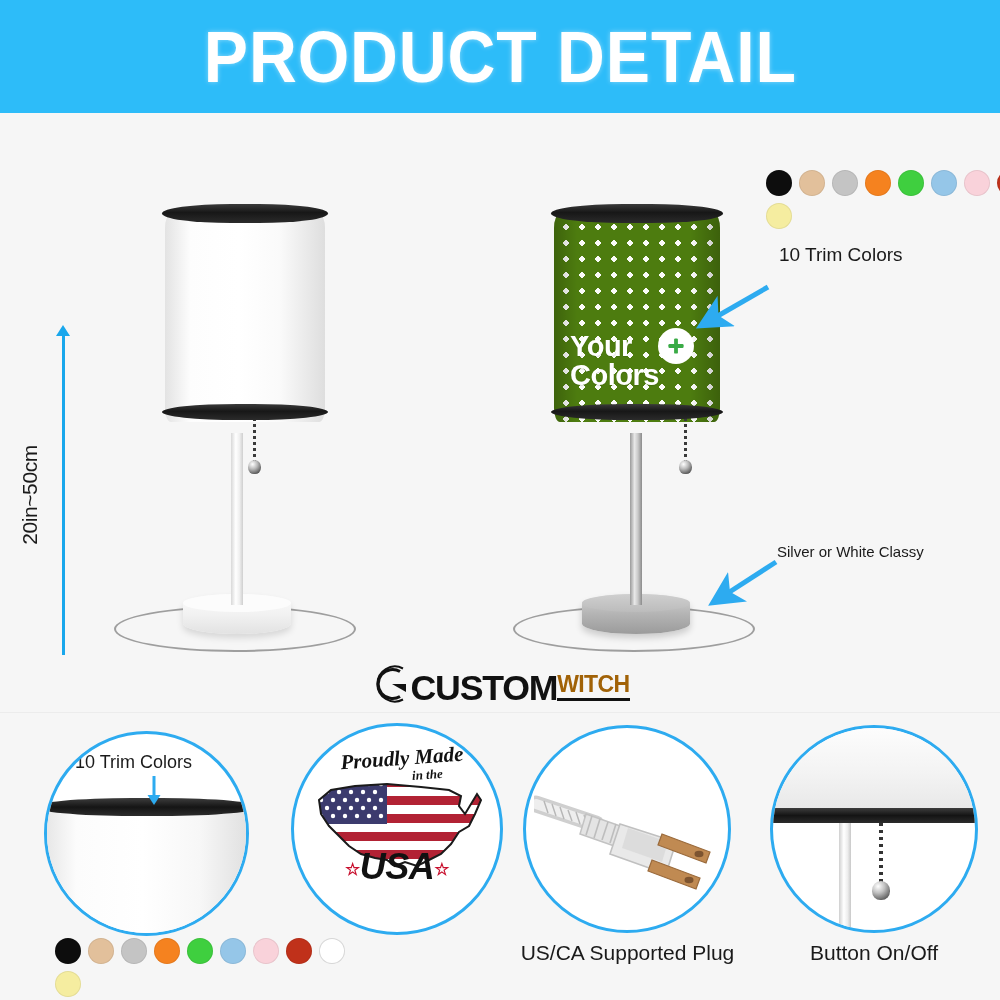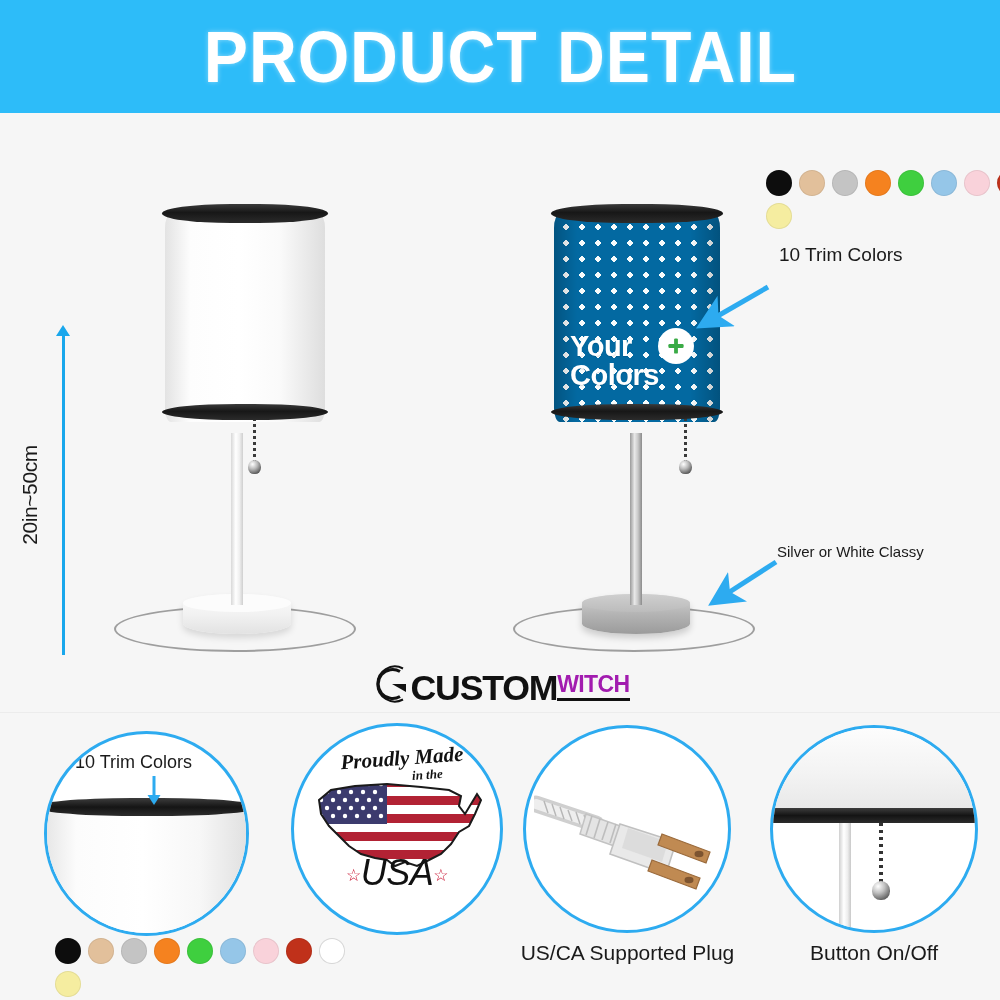--- a/index.html
+++ b/index.html
@@ -87,21 +87,21 @@
     position:absolute; left:-3px; width:calc(100% + 6px); height:19px;
     background:linear-gradient(180deg,#3a3a3a 0%,#171717 45%,#2b2b2b 100%);
     border-radius:50%/60%;
     z-index:4;
   }
   .trim-top { top:-2px; }
   .trim-bot { bottom:-6px; height:16px; border-radius:50%/55%; }
 
   
   .shade-green {
-    background:#0369a1;
+    background:#4d7c0f;
     position:relative;
   }
   .dots {
     position:absolute; inset:0;
     background-image:radial-gradient(circle, #ffffff 2.6px, rgba(255,255,255,0) 2.9px);
     background-size:16px 16px;
     background-position:4px 5px;
     opacity:.97;
   }
   .shade-shadow {
@@ -175,21 +175,21 @@
     background:#f6f6f6;
   }
   .logo { display:flex; align-items:flex-end; gap:0px; }
   .logo-c { display:block; }
   .logo-custom {
     font-size:35px; font-weight:bold; letter-spacing:-1.2px; color:#111111;
     line-height:.95; transform:scaleX(1.02);
   }
   .logo-witch-wrap { display:flex; flex-direction:column; align-items:stretch; margin-left:1px; margin-bottom:3px; }
   .logo-witch {
-    font-size:23px; font-weight:bold; letter-spacing:-.6px; color:#a21caf; line-height:.95;
+    font-size:23px; font-weight:bold; letter-spacing:-.6px; color:#a16207; line-height:.95;
   }
   .logo-underline { height:3px; background:#111111; margin-top:2px; }
 
   
   .bottom {
     position:absolute; left:0; top:713px; width:1000px; height:287px;
     background:#f6f6f6;
   }
   .circle {
     position:absolute; border-radius:50%;
@@ -223,22 +223,22 @@
     font-style:italic; font-weight:bold; color:#111; font-size:21px;
     line-height:1; text-align:center; transform:rotate(-4deg);
   }
   .usa-inthe {
     position:absolute; left:118px; top:41px;
     font-family:"Liberation Serif", serif;
     font-style:italic; font-weight:bold; color:#111; font-size:13px;
     transform:rotate(-4deg);
   }
   .usa-big {
-    position:absolute; left:0; right:0; top:126px;
-    text-align:center; font-size:36px; font-weight:normal; font-style:italic;
+    position:absolute; left:0; right:0; top:120px;
+    text-align:center; font-size:36px; font-weight:bold; font-style:italic;
     color:#111; letter-spacing:-.5px;
   }
   .usa-star { color:#c8102e; font-size:17px; font-style:normal; vertical-align:middle; }
   .usa-sub {
     position:absolute; left:0; right:0; top:166px;
     text-align:center; font-size:13.5px; font-weight:bold; color:#111;
     letter-spacing:-.25px;
   }
 
   

